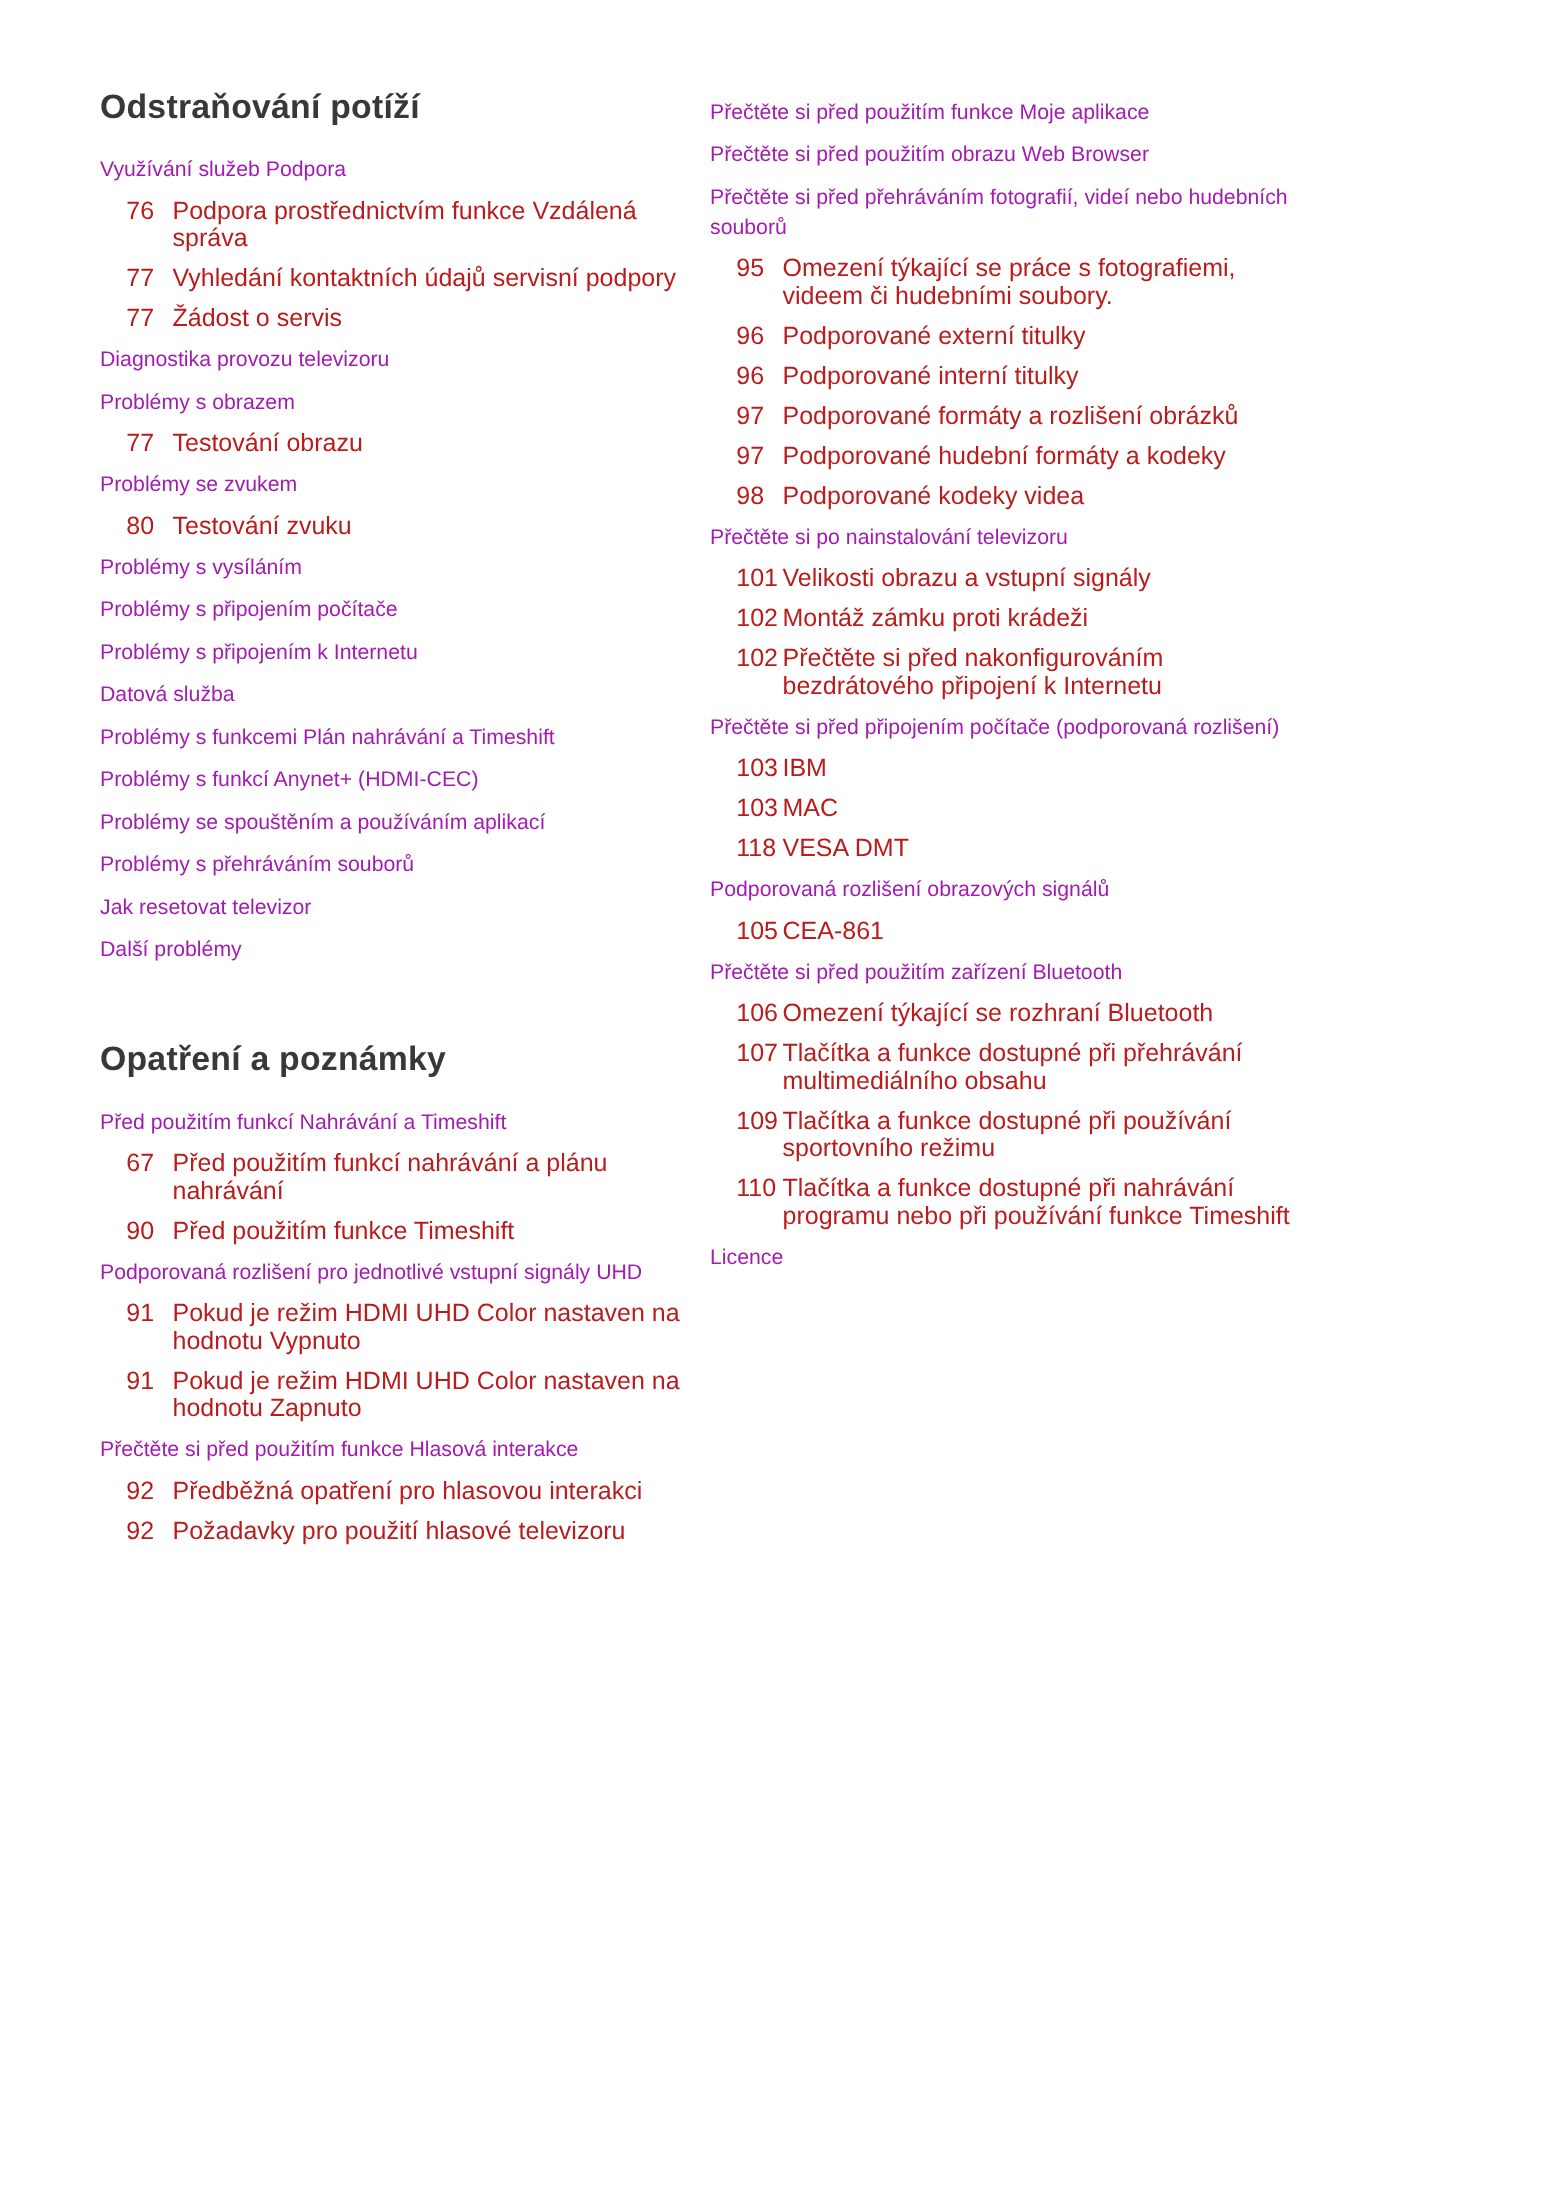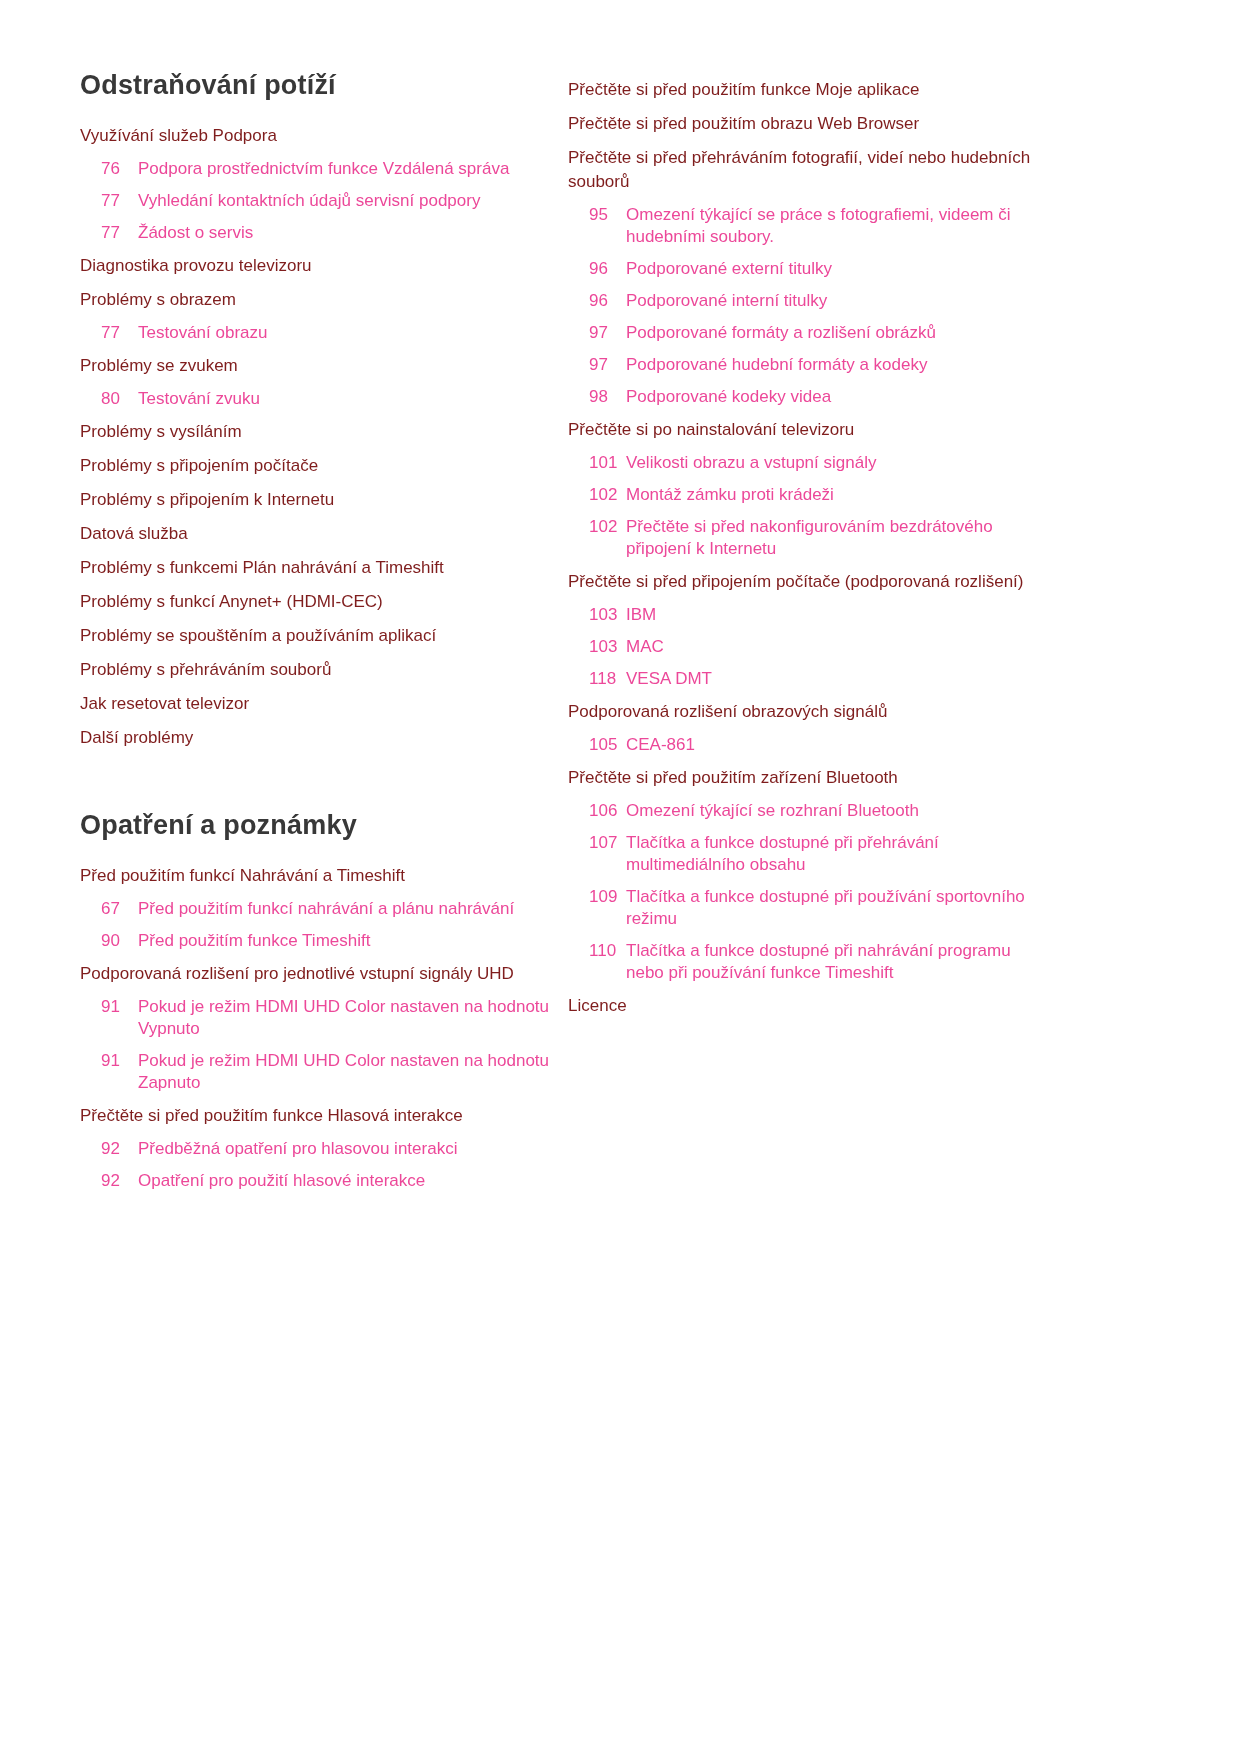--- a/index.html
+++ b/index.html
@@ -30,32 +30,32 @@
     color: #383838;
     letter-spacing: 0.2px;
     line-height: 34px;
     margin: 58px 0 22px 0;
   }
   .chapter-heading:first-child { margin-top: 0; }
   .toc-section { margin-top: 10px; }
   .section-title {
     font-size: 17px;
     font-weight: 400;
-    color: #7f1d1d;
+    color: #a21caf;
     line-height: 24px;
     margin-bottom: 10px;
     cursor: pointer;
   }
   .entry {
     display: flex;
     align-items: flex-start;
     padding-left: 21px;
-    font-size: 17px;
+    font-size: 20px;
     line-height: 22px;
-    color: #ec4899;
+    color: #b91c1c;
     margin-bottom: 10px;
     cursor: pointer;
   }
   .entry-num {
     flex: none;
     width: 37px;
   }
   .entry-text {
     flex: 1;
     min-width: 0;
@@ -154,21 +154,21 @@
           </div>
         </div>
         <div class="toc-section">
           <div class="section-title">Přečtěte si před použitím funkce Hlasová interakce</div>
           <div class="entry">
             <span class="entry-num">92</span>
             <span class="entry-text">Předběžná opatření pro hlasovou interakci</span>
           </div>
           <div class="entry">
             <span class="entry-num">92</span>
-            <span class="entry-text">Opatření pro použití hlasové interakce</span>
+            <span class="entry-text">Požadavky pro použití hlasové televizoru</span>
           </div>
         </div>
       </div>
       <div class="column">
         <div class="toc-section">
           <div class="section-title">Přečtěte si před použitím funkce Moje aplikace</div>
         </div>
         <div class="toc-section">
           <div class="section-title">Přečtěte si před použitím obrazu Web Browser</div>
         </div>

